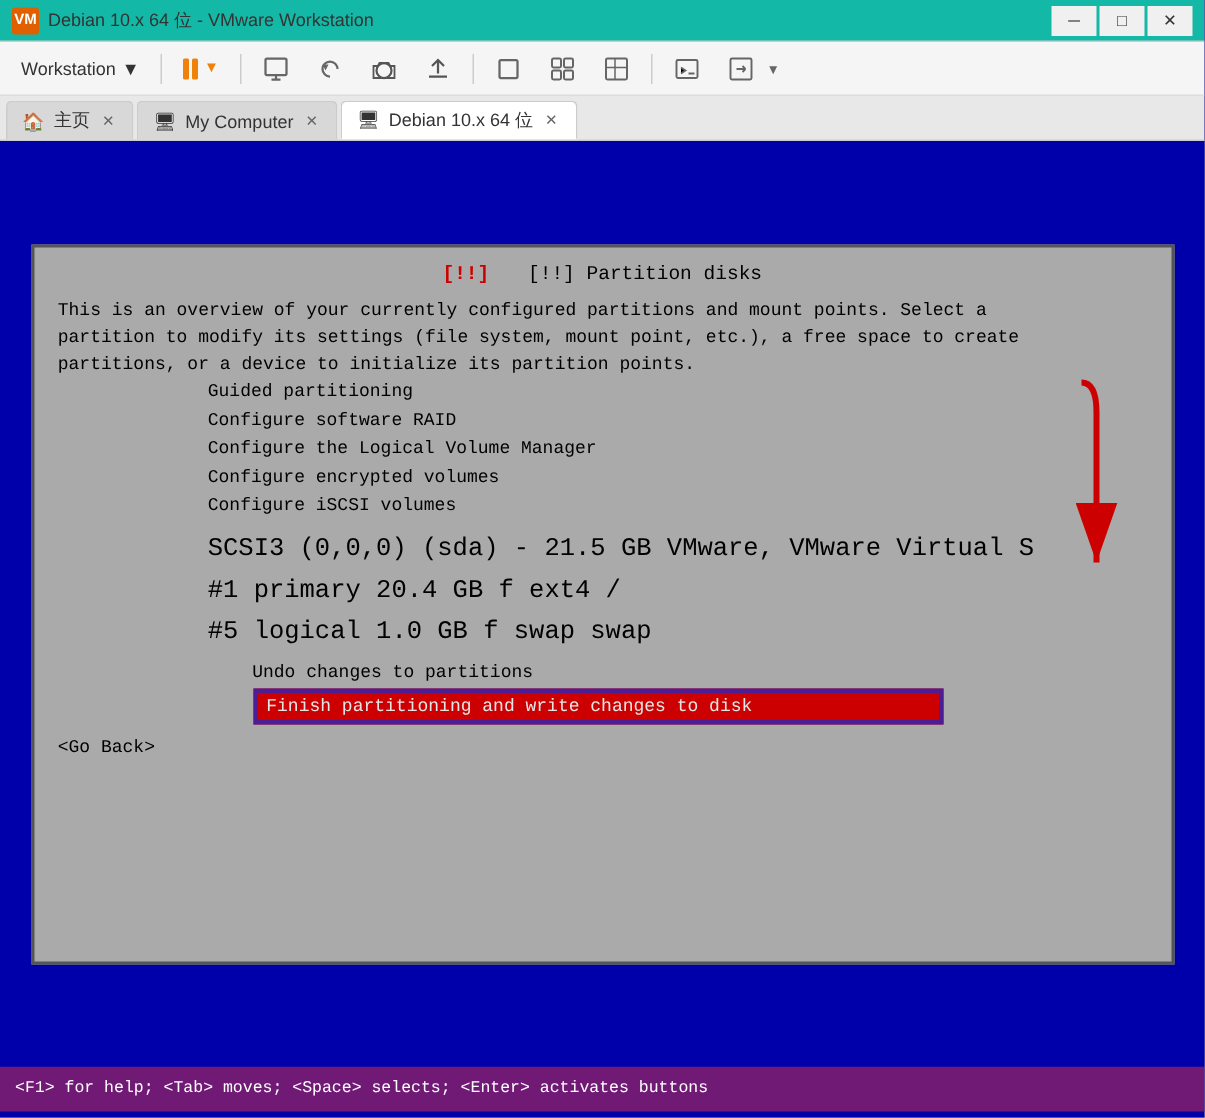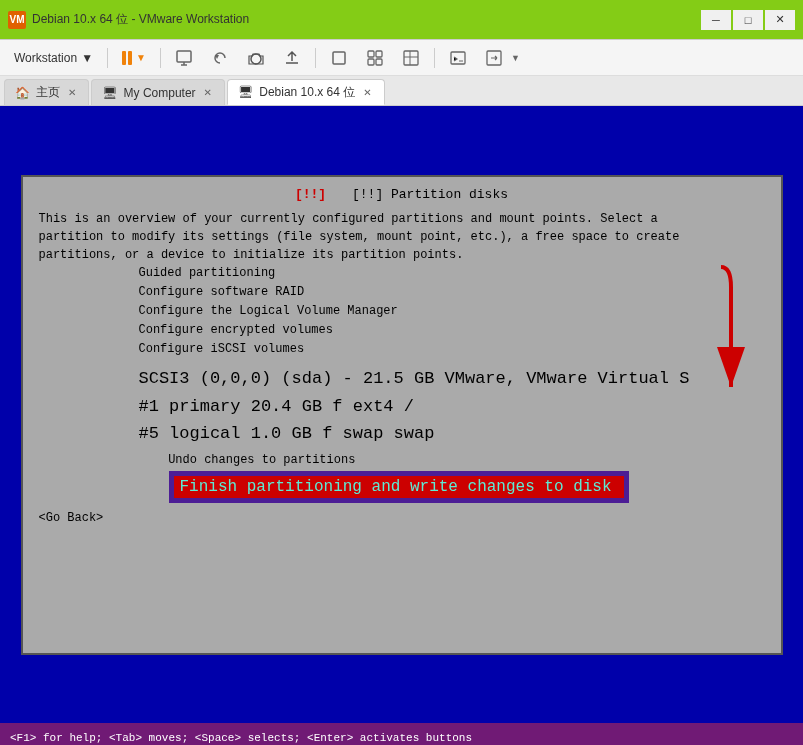--- a/index.html
+++ b/index.html
@@ -7,22 +7,22 @@
       width: 803px;
       height: 745px;
       background: #0000aa;
       font-family: 'Segoe UI', Arial, sans-serif;
       overflow: hidden;
       position: relative;
     }
 
     
     .title-bar {
-      height: 40px;
-      background: #84cc16;
+      height: 28px;
+      background: #14b8a6;
       display: flex;
       align-items: center;
       padding: 0 8px;
       border-bottom: 1px solid #ccc;
       position: relative;
     }
     .title-bar-icon {
       width: 18px;
       height: 18px;
       margin-right: 6px;
@@ -186,25 +186,25 @@
       line-height: 1.6;
     }
 
     .undo-line {
       margin-top: 6px;
       font-size: 12px;
     }
 
     .highlighted-option {
       background: #cc0000;
-      color: #5eead4;
+      color: #e5e5e5;
       display: inline-block;
       padding: 2px 6px;
-      font-size: 16px;
-      border: 5px solid #4c1d95;
+      font-size: 12px;
+      border: 3px solid #4c1d95;
       width: 460px;
     }
 
     .go-back {
       margin-top: 8px;
       font-size: 12px;
     }
 
     
     .bottom-bar {

